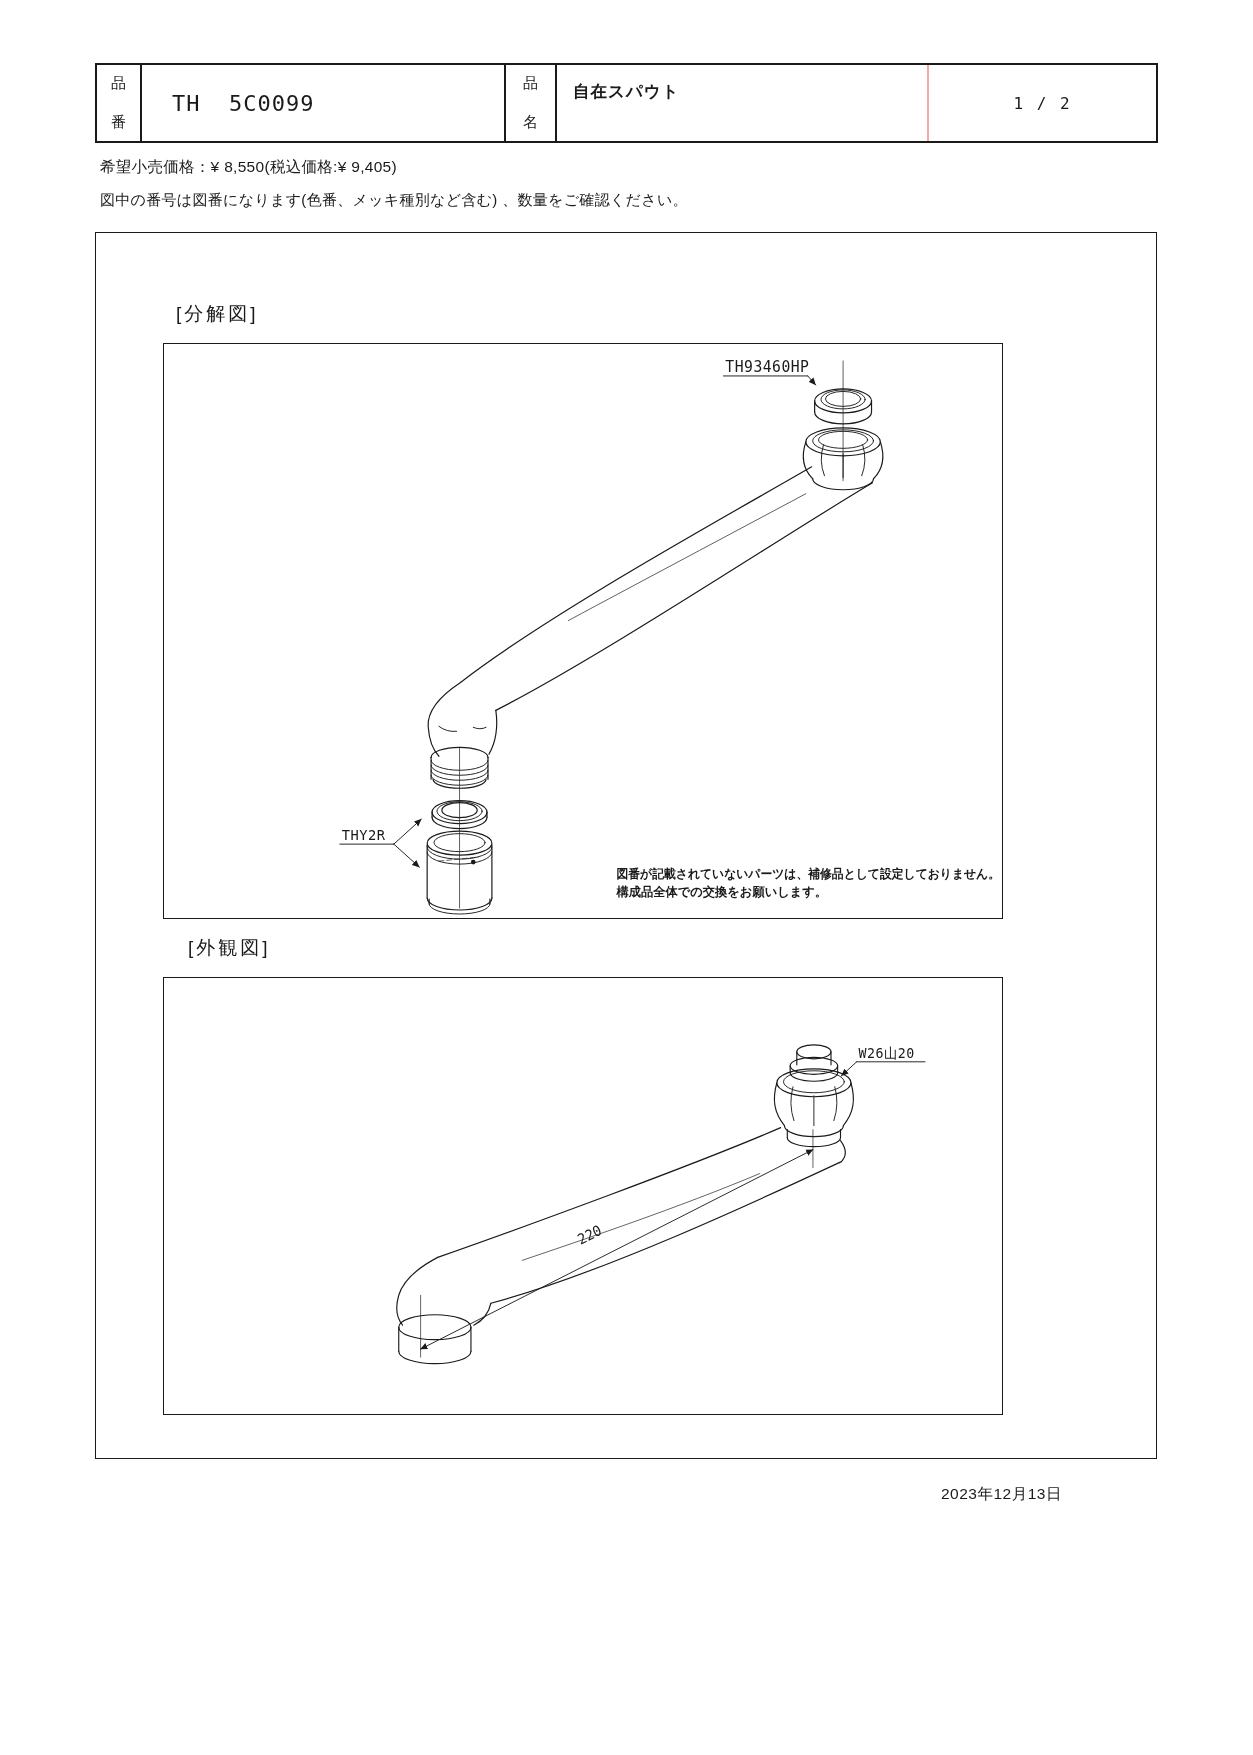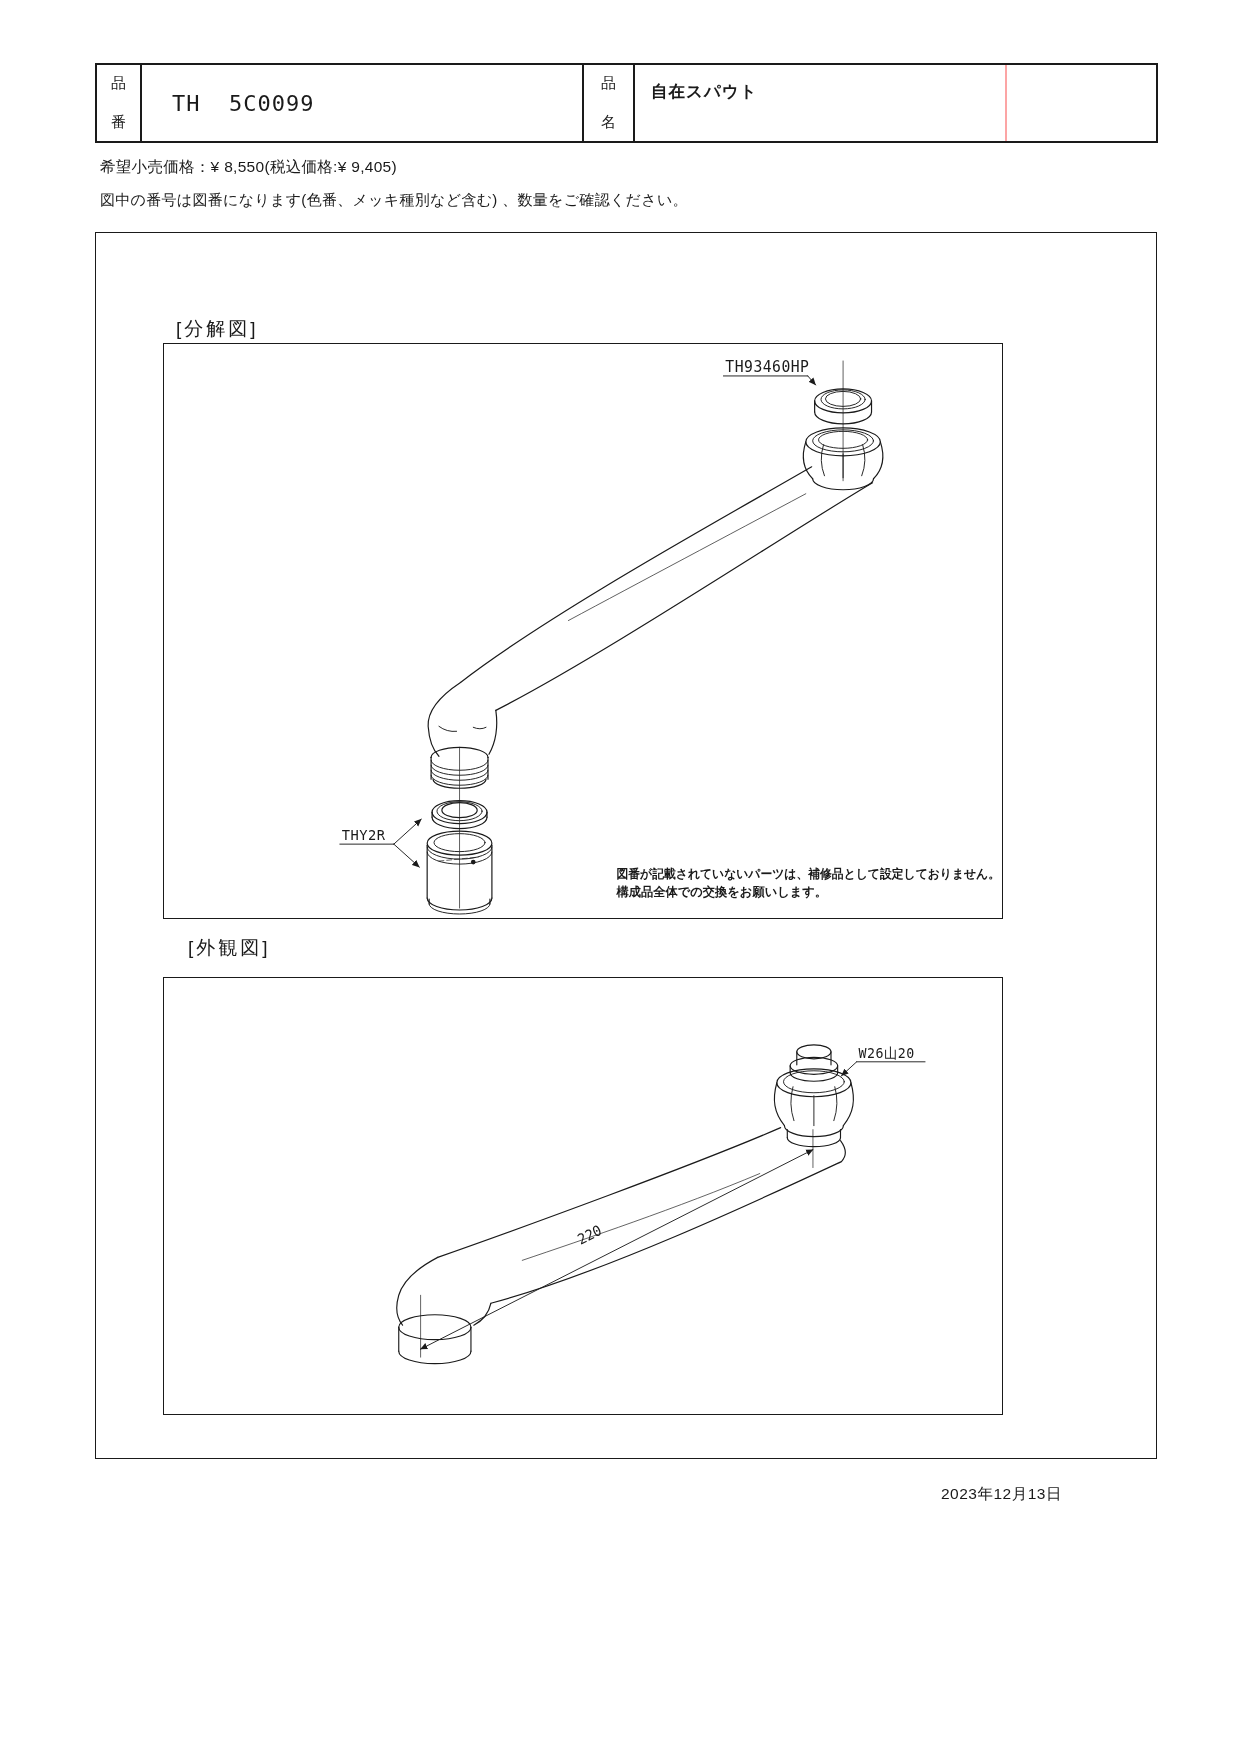--- a/index.html
+++ b/index.html
@@ -11,39 +11,39 @@
   .page { position:absolute; inset:0; background:#fff; }
 
   
   .hdr { position:absolute; left:95px; top:63px; width:1063px; height:80px;
          border:2px solid #1a1a1a; display:flex; }
   .hdr .cell { height:100%; }
   .vlabel { width:45px; border-right:2px solid #1a1a1a;
             display:flex; flex-direction:column; justify-content:space-between;
             align-items:center; padding:9px 0; font-size:15px; }
   .vlabel2 { width:51px; }
-  .pn-val { width:442px; border-right:2px solid #1a1a1a; display:flex; align-items:center;
+  .pn-val { width:364px; border-right:2px solid #1a1a1a; display:flex; align-items:center;
             padding-left:30px; font-family:"DejaVu Sans Mono", monospace;
             font-size:22px; letter-spacing:1px; white-space:pre; }
   .vlabel2 { border-right:2px solid #1a1a1a; }
   .name-val { width:372px; border-right:2px solid #fca5a5; padding:16px 0 0 16px;
               font-size:16.5px; font-weight:600; letter-spacing:1px; }
   .page-val { flex:1; display:flex; align-items:center; justify-content:center;
               font-family:"DejaVu Sans Mono", monospace; font-size:16px; letter-spacing:2px; }
 
   .txtline { position:absolute; left:100px; font-size:15px; letter-spacing:0.3px; white-space:pre; }
   .price   { top:157px; font-size:15.5px; }
   .n1 { top:191px; }
   .n2 { top:210px; }
 
   .frame { position:absolute; left:95px; top:232px; width:1062px; height:1227px;
            border:1.5px solid #1a1a1a; background:#fff; }
 
   .dtitle { position:absolute; font-size:19px; letter-spacing:3px; }
-  .t1 { left:176px; top:316px;text-align:center; }
+  .t1 { left:176px; top:301px;text-align:center; }
   .t2 { left:176px; top:935px;margin-left:12px; }
 
   .dbox { position:absolute; border:1.5px solid #1a1a1a; background:#fff; }
   .box1 { left:163px; top:343px; width:840px; height:576px;padding-left:14px; }
   .box2 { left:163px; top:977px; width:840px; height:438px;padding-left:40px; }
   .dbox svg { display:block; width:100%; height:100%; }
 
   .date { position:absolute; left:941px; top:1484px; font-size:15.5px; letter-spacing:0.5px; }
 
   svg .ln  { stroke:#1a1a1a; fill:none; stroke-width:1.2; stroke-linecap:round; stroke-linejoin:round; }
@@ -61,20 +61,21 @@
     <div class="cell vlabel">
       <span>品</span>
       <span>番</span>
     </div>
     <div class="cell pn-val">TH  5C0099</div>
     <div class="cell vlabel vlabel2">
       <span>品</span>
       <span>名</span>
     </div>
     <div class="cell name-val">自在スパウト</div>
+    <div class="cell page-val">1 / 2</div>
   </div>
 
   <div class="txtline price">希望小売価格：¥ 8,550(税込価格:¥ 9,405)</div>
   <div class="txtline n1">図中の番号は図番になります(色番、メッキ種別など含む) 、数量をご確認ください。</div>
 
   <div class="frame"></div>
 
   <div class="dtitle t1">[分解図]</div>
   <div class="dbox box1">
     <svg viewBox="0 33 840 575" preserveAspectRatio="none">

